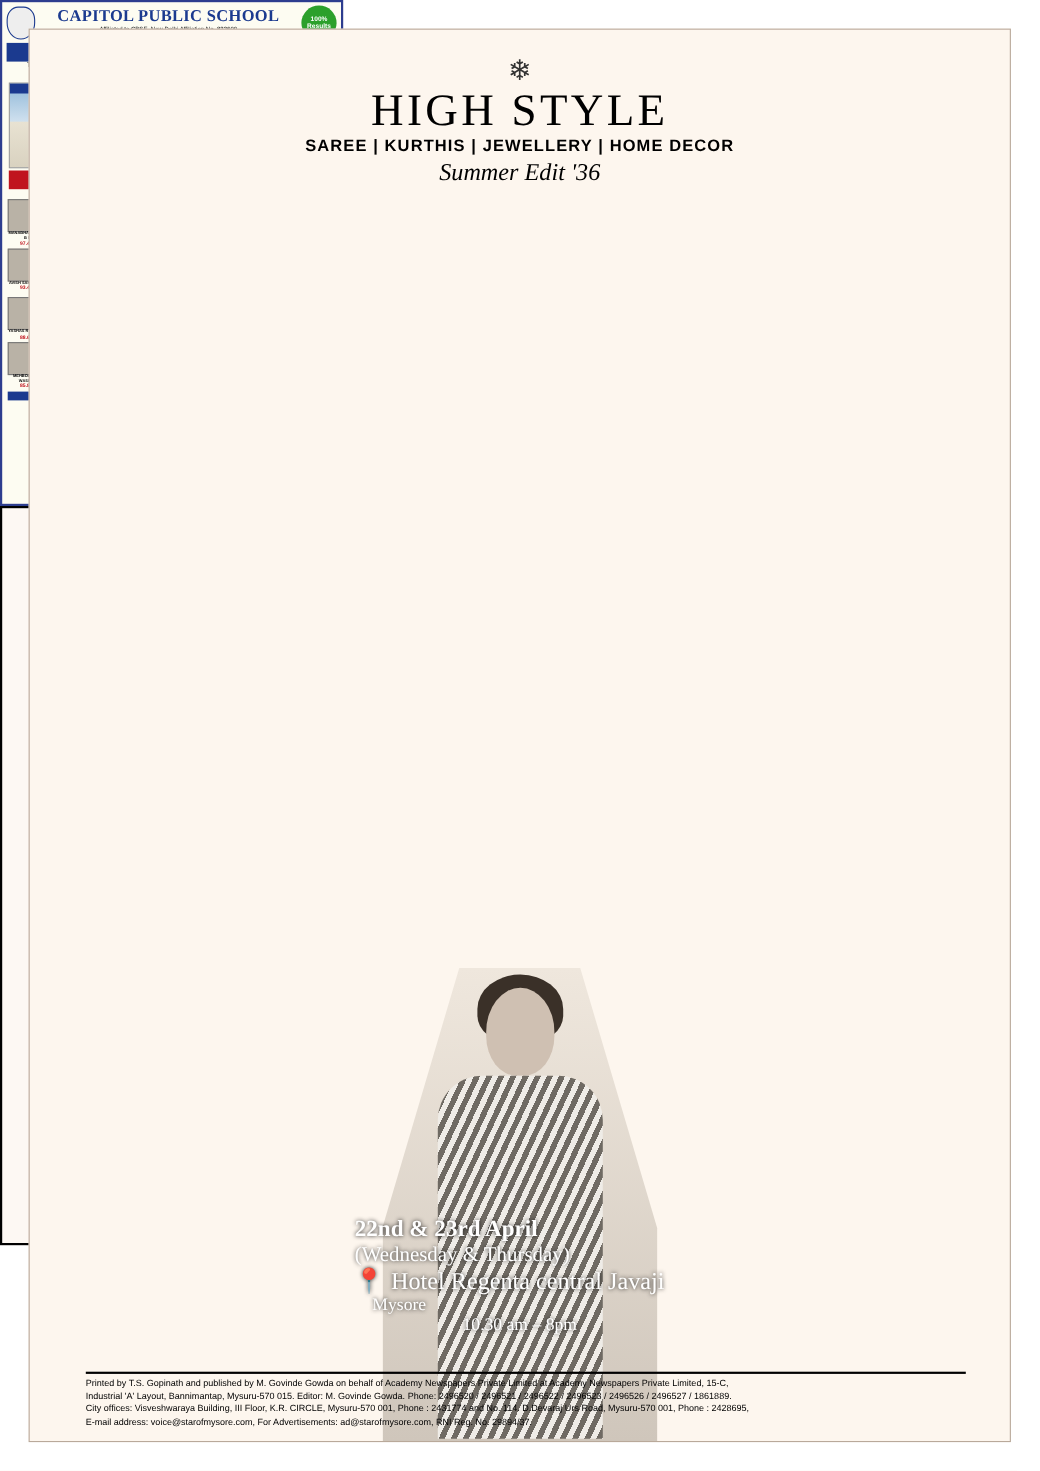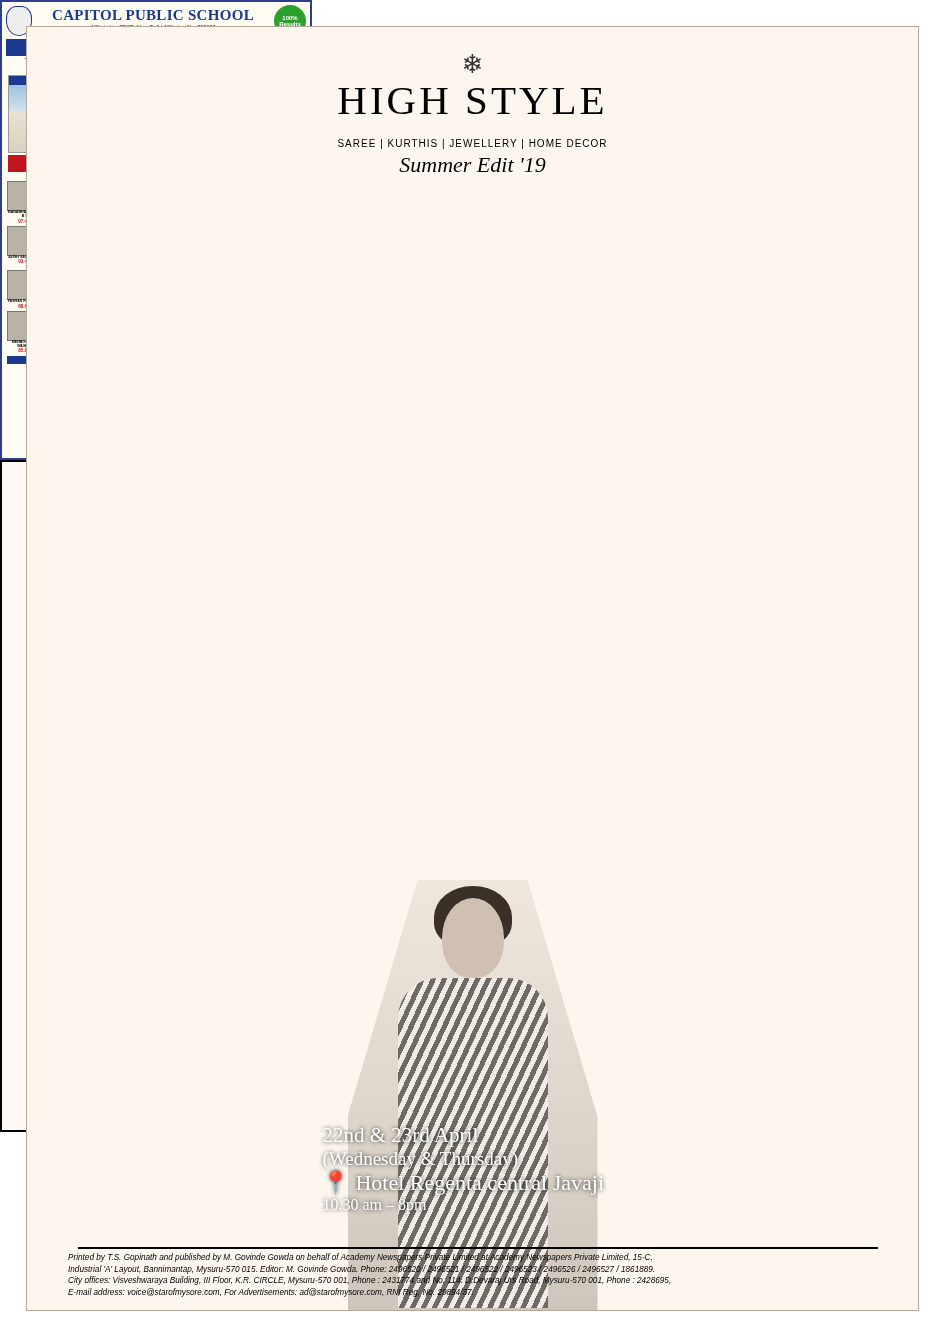--- a/index.html
+++ b/index.html
@@ -155,40 +155,40 @@
   #school .cell .nm{font-size:3.6px;font-weight:bold;line-height:1.05;}
   #school .cell .pc{font-size:4.6px;font-weight:bold;color:#c0141e;}
   #school .foot{background:#1b3a8f;color:#fff;font-size:6px;font-style:italic;text-align:center;margin:3px 5px 0;padding:1px 0;}
 
   
   #highstyle { left:406px; top:560px; width:473px; height:672px; border:2px solid #000; background:#fdf8f3;}
   #highstyle .inner{position:absolute;inset:26px;border:1px solid #b9a99a;background:#fdf6ee;overflow:hidden;}
   #highstyle .logo{text-align:center;padding-top:22px;}
   #highstyle .lotus{font-size:26px;color:#333;}
   #highstyle .hs{font-size:41px;letter-spacing:3px;font-family:"Liberation Serif",serif;margin-top:-4px;}
-  #highstyle .cats{font-size:10px;letter-spacing:1px;margin-top:14px;}
+  #highstyle .cats{font-size:15px;letter-spacing:1px;margin-top:0;font-weight:bold;}
   #highstyle .edit{font-family:"Liberation Serif",serif;font-style:italic;font-size:22px;margin-top:3px;}
   #highstyle .model{position:absolute;left:50%;transform:translateX(-50%);bottom:0;width:250px;height:430px;
       background:linear-gradient(#efe7dd,#cfc6bb);clip-path:polygon(28% 0,72% 0,100% 55%,100% 100%,0 100%,0 55%);}
   #highstyle .model .head{position:absolute;left:50%;top:18px;transform:translateX(-50%);width:62px;height:80px;border-radius:50% 50% 45% 45%;background:#cfc0b2;}
   #highstyle .model .hair{position:absolute;left:50%;top:6px;transform:translateX(-50%);width:78px;height:62px;border-radius:50% 50% 40% 40%;background:#3a3028;}
   #highstyle .model .body{position:absolute;left:50%;top:98px;transform:translateX(-50%);width:150px;height:330px;background:
      repeating-linear-gradient(115deg,#6f6a63 0 5px,#efece7 5px 10px);border-radius:40px 40px 0 0;}
   #highstyle .dates{position:absolute;left:50%;transform:translateX(-50%);bottom:96px;width:300px;text-align:left;color:#fff;
       font-family:"Liberation Serif",serif;text-shadow:0 0 4px rgba(0,0,0,.85);}
-  #highstyle .dates .d1{font-size:21px;font-weight:normal;}
+  #highstyle .dates .d1{font-size:21px;font-weight:bold;}
   #highstyle .dates .d2{font-size:19px;}
   #highstyle .dates .d3{font-size:22px;}
   #highstyle .dates .d4{font-size:16px;padding-left:16px;}
-  #highstyle .dates .d5{font-size:16px;}
+  #highstyle .dates .d5{font-size:16px;text-align:center;}
   #highstyle .contact{position:absolute;left:0;right:0;bottom:14px;text-align:center;font-family:"Liberation Serif",serif;font-style:italic;font-size:16px;}
 
   
   .footrule { position:absolute; left:78px; top:1247px; width:800px; height:2px; background:#000;}
-  .footer { position:absolute; left:68px; top:1252px; width:800px; font-size:8.2px; font-style:italic; line-height:1.42; }
+  .footer { position:absolute; left:78px; top:1252px; width:800px; font-size:8.2px; line-height:1.42; }
 </style>
 </head>
 <body>
 
 <div class="page">
 
   <div class="masthead">
     <div class="m-left">STAR OF MYSORE</div>
     <div class="m-date">Tuesday  21st  April  2026</div>
     <div class="m-reg">Reg. No. KA/SK/MYS-71/2024-26/RMS-MYS</div>
@@ -554,34 +554,35 @@
     </div>
     <div class="foot">Scaling the achievers — Our Capitolites, our pride!</div>
   </div>
 
   <div id="highstyle">
     <div class="inner">
       <div class="logo">
         <div class="lotus">❄</div>
         <div class="hs">HIGH STYLE</div>
         <div class="cats">SAREE | KURTHIS | JEWELLERY | HOME DECOR</div>
-        <div class="edit">Summer Edit '19</div>
+        <div class="edit">Summer Edit '36</div>
       </div>
       <div class="model">
         <div class="hair"></div>
         <div class="head"></div>
         <div class="body"></div>
       </div>
       <div class="dates">
         <div class="d1">22nd &amp; 23rd April</div>
         <div class="d2">(Wednesday &amp; Thursday)</div>
         <div class="d3">
           <span>📍</span>
           <span>Hotel Regenta central Javaji</span>
         </div>
+        <div class="d4">Mysore</div>
         <div class="d5">10.30 am – 8pm</div>
       </div>
     </div>
   </div>
 
   <div class="footrule"></div>
   <div class="footer">
     <div>Printed by T.S. Gopinath and published by M. Govinde Gowda on behalf of Academy Newspapers Private Limited at Academy Newspapers Private Limited, 15-C,</div>
     <div>Industrial 'A' Layout, Bannimantap, Mysuru-570 015.  Editor: M. Govinde Gowda.  Phone: 2496520 / 2496521 / 2496522 / 2496523 / 2496526 / 2496527 / 1861889.</div>
     <div>City offices: Visveshwaraya Building, III Floor, K.R. CIRCLE, Mysuru-570 001, Phone : 2431774 and No. 114. D.Devaraj Urs Road, Mysuru-570 001, Phone : 2428695,</div>

